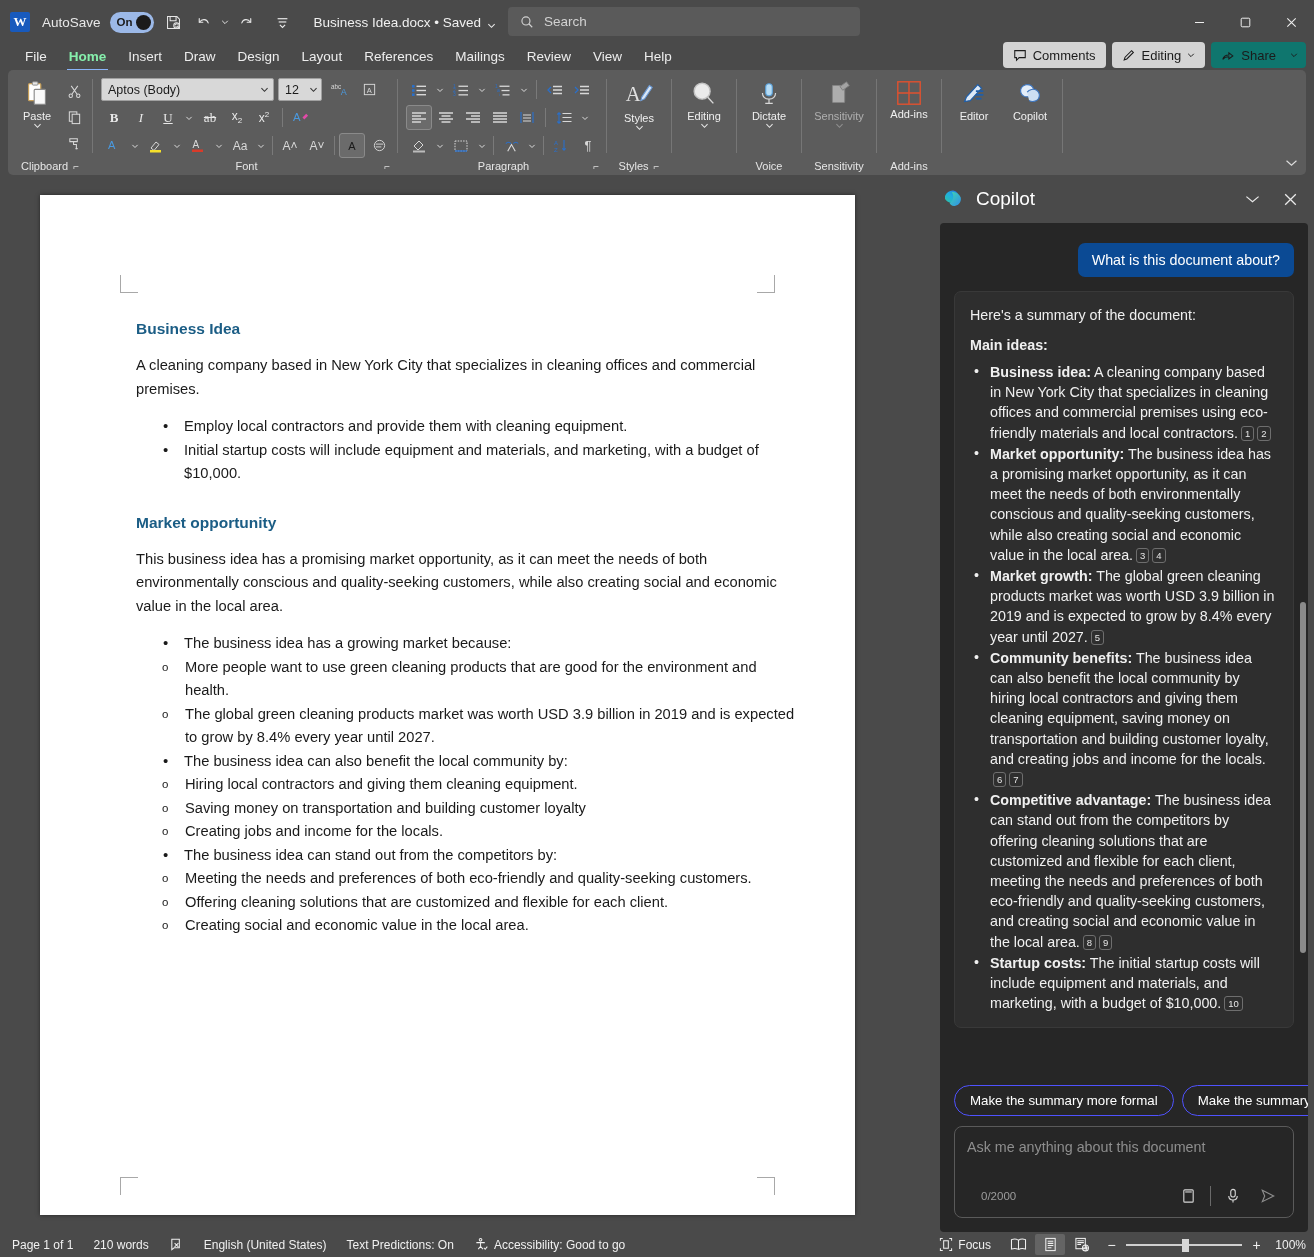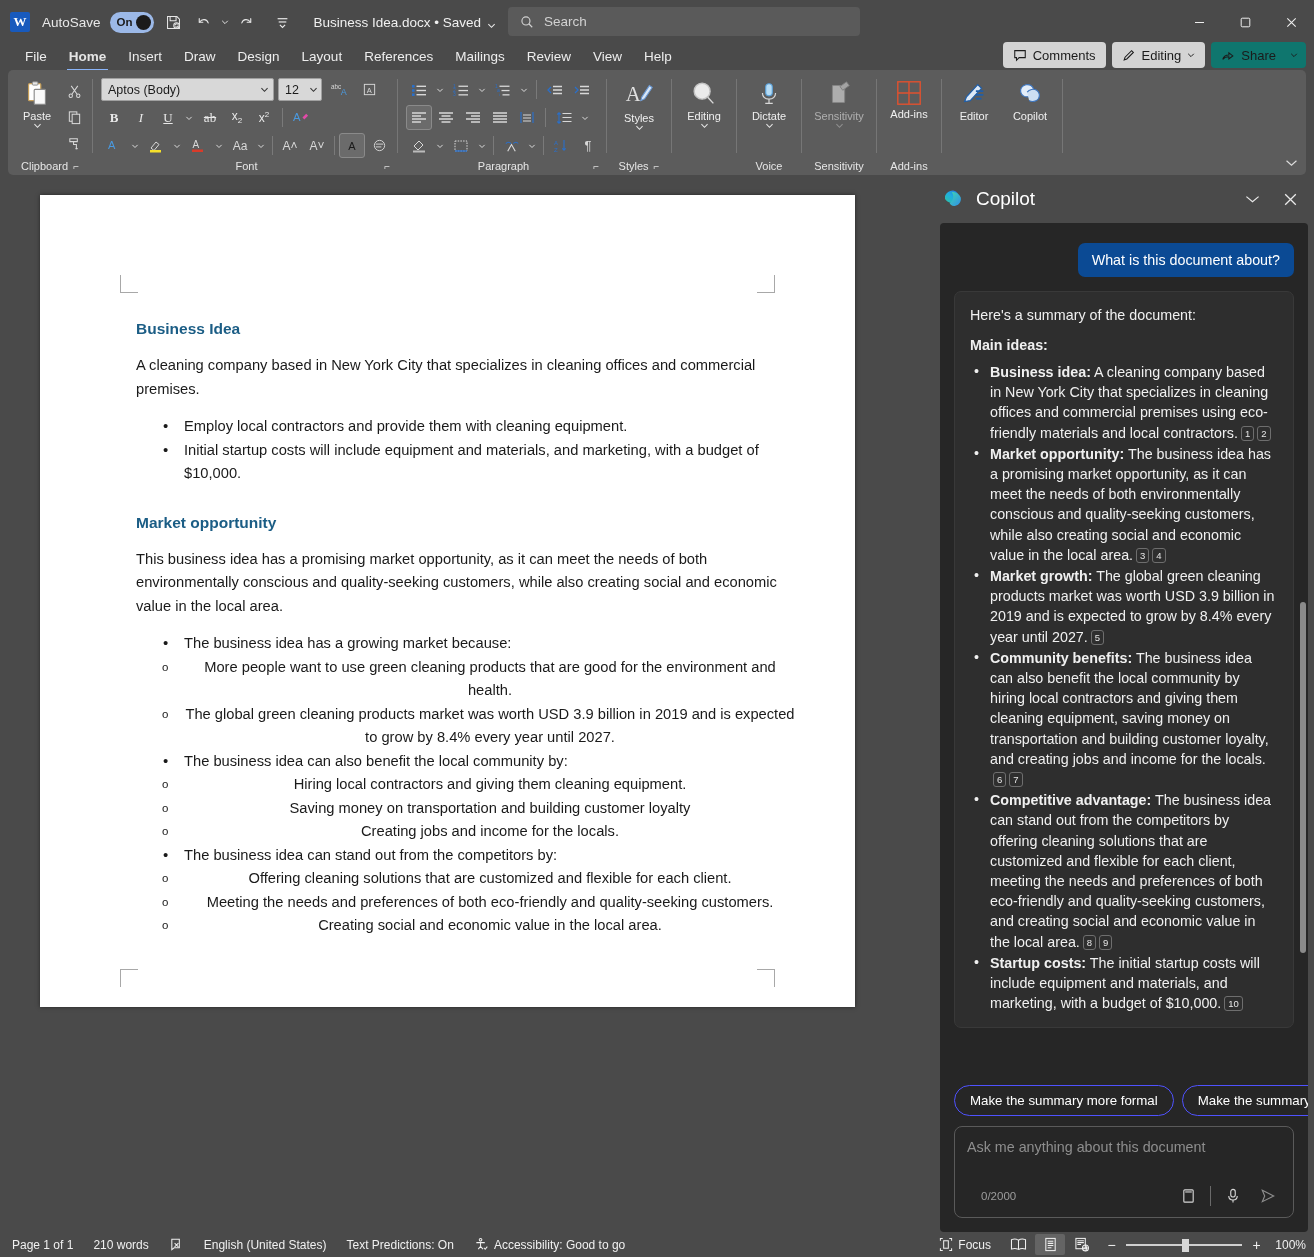--- a/index.html
+++ b/index.html
@@ -55,21 +55,21 @@
 
   
   .tabstrip {
     height: 26px; background: #4a4a4a; display: flex; align-items: center;
     padding-left: 14px; position: relative;
   }
   .tab {
     font-size: 13.5px; color: #ededed; padding: 0 11px; height: 26px;
     line-height: 26px; cursor: pointer; position: relative; white-space: nowrap;
   }
-  .tab.active { color: #e5e5e5; font-weight: 600; }
+  .tab.active { color: #86efac; font-weight: 600; }
   .tab.active::after {
     content: ""; position: absolute; left: 9px; right: 9px; bottom: -1px;
     height: 2px; background: #8ab4f8;
   }
   .tabstrip-right { position: absolute; right: 8px; top: -2px; display: flex; gap: 6px; align-items: center; }
   .pill {
     height: 26px; background: #d4d4d4; border-radius: 4px; display: flex;
     align-items: center; gap: 6px; padding: 0 10px; font-size: 13px;
     color: #1b1b1b; cursor: pointer; white-space: nowrap;
   }
@@ -112,21 +112,21 @@
   .row { display: flex; align-items: center; }
   .dlg { font-size: 10px; color: #ddd; cursor: pointer; }
   .ribbon-collapse { position: absolute; right: 8px; bottom: 4px; color: #ddd; cursor: pointer; }
 
   
   .docarea {
     position: absolute; left: 0; top: 175px; right: 0; bottom: 25px;
     background: #4a4a4a; overflow: hidden;
   }
   .page {
-    position: absolute; left: 40px; top: 20px; width: 815px; height: 812px;
+    position: absolute; left: 40px; top: 20px; width: 815px; height: 1020px;
     background: #ffffff; box-shadow: 0 0 4px rgba(0,0,0,.5);
   }
   .corner { position: absolute; width: 18px; height: 18px; }
   .corner.tl { left: 80px; top: 80px; border-left: 1px solid #a8a8a8; border-bottom: 1px solid #a8a8a8; }
   .corner.tr { right: 80px; top: 80px; border-right: 1px solid #a8a8a8; border-bottom: 1px solid #a8a8a8; }
   .corner.bl { left: 80px; bottom: 20px; border-left: 1px solid #a8a8a8; border-top: 1px solid #a8a8a8; }
   .corner.br { right: 80px; bottom: 20px; border-right: 1px solid #a8a8a8; border-top: 1px solid #a8a8a8; }
   .doccontent {
     position: absolute; left: 96px; top: 125px; right: 60px;
     font-family: "Liberation Sans", sans-serif; color: #1a1a1a;
@@ -135,21 +135,21 @@
   .para { font-size: 14.7px; line-height: 23.5px; margin-bottom: 14px; }
   .ul1 { list-style: none; margin: 0 0 4px 0; }
   .ul1 > li {
     font-size: 14.7px; line-height: 23.5px; padding-left: 48px; position: relative; margin-bottom: 0;
   }
   .ul1 > li::before {
     content: "•"; position: absolute; left: 27px; top: -1px; font-size: 15px;
   }
   .ul2 { list-style: none; margin: 0; }
   .ul2 > li {
-    font-size: 14.7px; line-height: 23.5px; padding-left: 49px; position: relative; text-align: center;
+    font-size: 14.7px; line-height: 23.5px; padding-left: 49px; position: relative;
   }
   .ul2 > li::before {
     content: "o"; position: absolute; left: 26px; top: 0px; font-size: 11.5px;
   }
   .uline { text-decoration: underline; text-decoration-color: #2b5fd9; text-underline-offset: 2px; }
 
   
   .docscroll {
     position: absolute; right: 10px; top: 175px; bottom: 25px; width: 16px; background: #4a4a4a;
   }
@@ -855,22 +855,22 @@
             <li>The global green cleaning products market was worth USD 3.9 billion in 2019 and is expected to grow by 8.4% every year until 2027.</li>
           </ul>
           <li>The business idea can also benefit the local community by:</li>
           <ul class="ul2">
             <li>Hiring local contractors and giving them cleaning equipment.</li>
             <li>Saving money on transportation and building customer loyalty</li>
             <li>Creating jobs and income for the locals.</li>
           </ul>
           <li>The business idea can stand out from the competitors by:</li>
           <ul class="ul2">
+            <li>Meeting the needs and preferences of both eco-friendly and quality-seeking customers.</li>
             <li>Offering cleaning solutions that are customized and flexible for each client.</li>
-            <li>Meeting the needs and preferences of both eco-friendly and quality-seeking customers.</li>
             <li>Creating social and economic value in the local area.</li>
           </ul>
         </ul>
       </div>
     </div>
   </div>
 
   <div class="docscroll">
     <div class="arrw">
       <svg width="8" height="6" viewBox="0 0 10 7" fill="#ddd">

